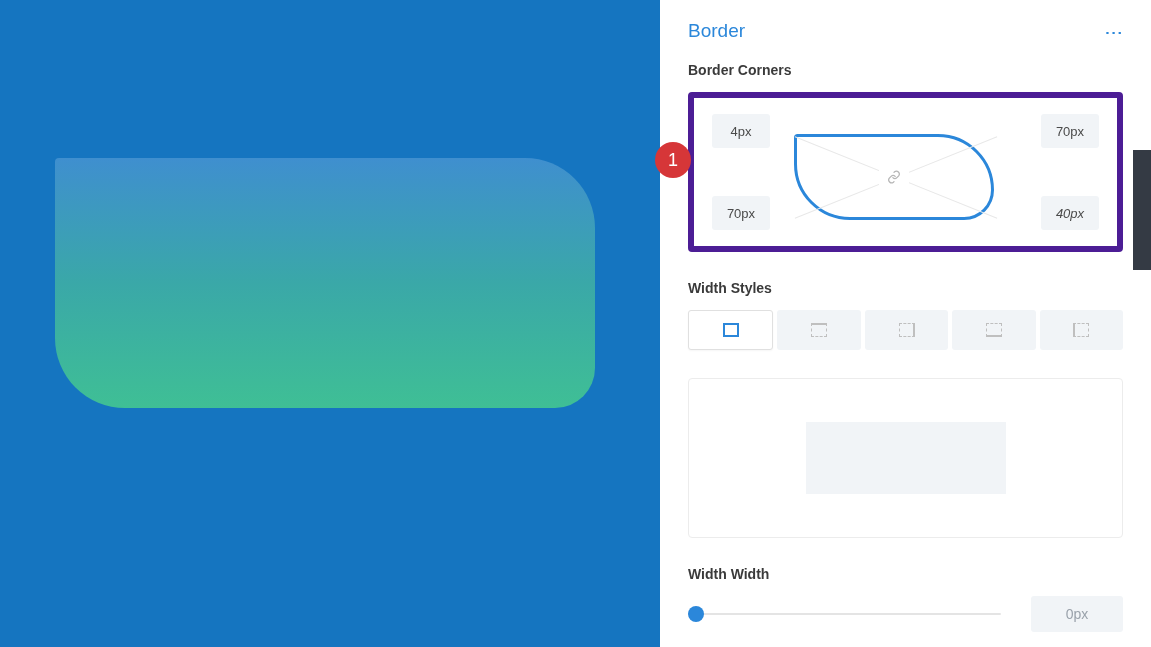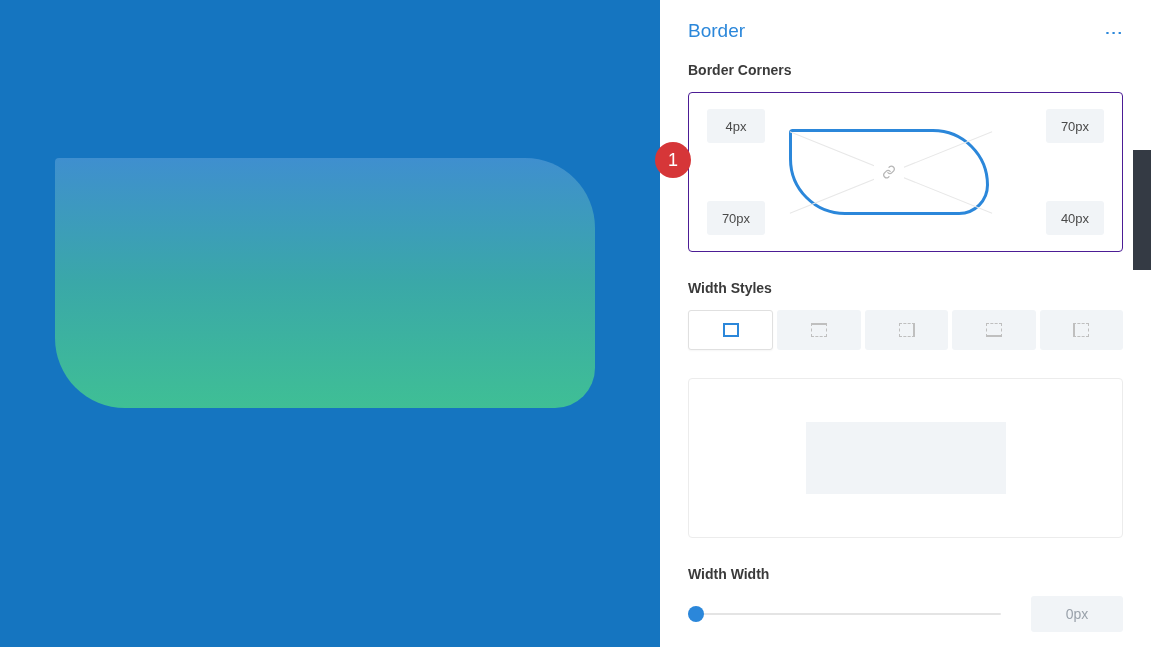--- a/index.html
+++ b/index.html
@@ -66,21 +66,21 @@
     writing-mode: vertical-rl;
     padding: 4px;
   }
   .section-label {
     font-size: 14px;
     color: #3a3a3a;
     font-weight: 600;
     margin-bottom: 14px;
   }
   .rc-box {
-    border: 1px solid #4c1d95;
+    border: 6px solid #4c1d95;
     border-radius: 4px;
     padding: 20px 18px;
     position: relative;
     height: 160px;
     margin-bottom: 28px;
   }
   .rc-input {
     position: absolute;
     width: 58px;
     height: 34px;
@@ -88,21 +88,21 @@
     border: none;
     border-radius: 3px;
     text-align: center;
     font-size: 13px;
     color: #4a4a4a;
     font-weight: 500;
   }
   .rc-tl { top: 16px; left: 18px; }
   .rc-tr { top: 16px; right: 18px; }
   .rc-bl { bottom: 16px; left: 18px; }
-  .rc-br { bottom: 16px; right: 18px; }
+  .rc-br { bottom: 16px; right: 18px; font-style: italic; }
   .rc-shape {
     position: absolute;
     left: 100px;
     top: 36px;
     width: 200px;
     height: 86px;
     border: 3px solid #2b87da;
     border-top-left-radius: 4px;
     border-top-right-radius: 60px;
     border-bottom-left-radius: 60px;

